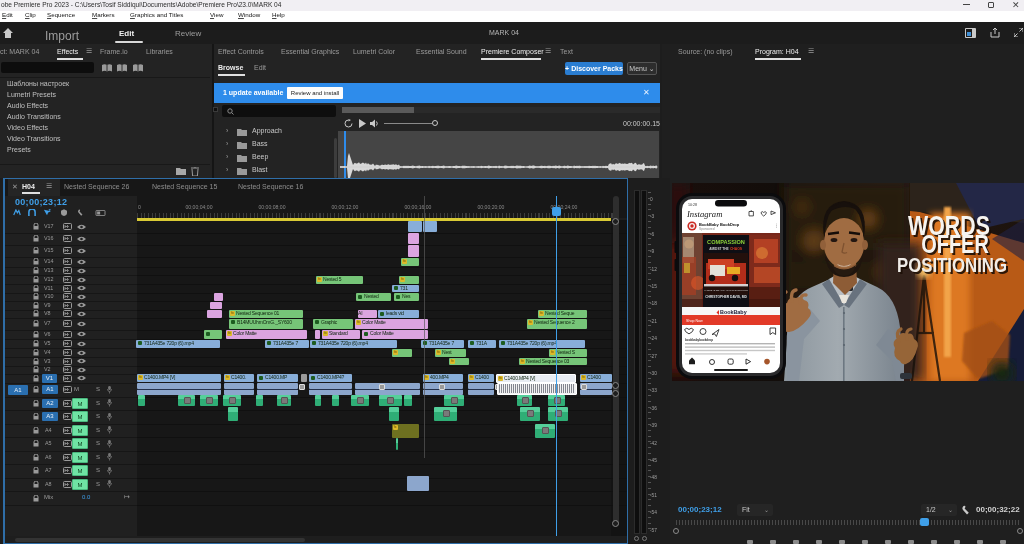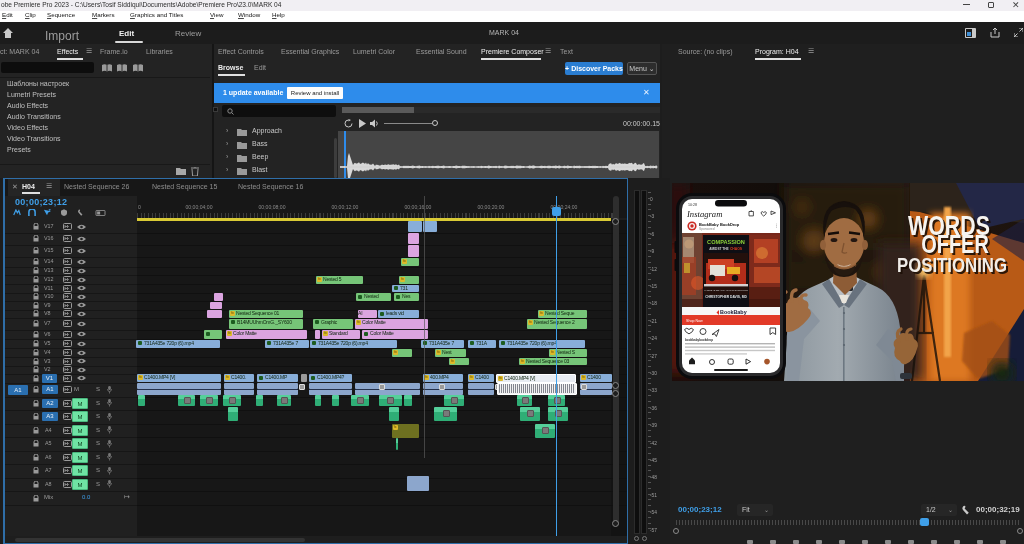--- a/index.html
+++ b/index.html
@@ -335,21 +335,21 @@
 </svg>
 
 <div style="position:absolute;left:678px;top:505px;font-size:8px;font-weight:bold;color:#3f9fe8">00;00;23;12</div>
 <div style="position:absolute;left:737px;top:504px;width:36px;height:12px;background:#262626;border-radius:2px;color:#c9c9c9;font-size:7px;line-height:12px;text-indent:5px">Fit</div>
 <div style="position:absolute;left:764px;top:506px;font-size:6px;color:#9a9a9a">⌄</div>
 <div style="position:absolute;left:921px;top:504px;width:36px;height:12px;background:#262626;border-radius:2px;color:#c9c9c9;font-size:7px;line-height:12px;text-indent:5px">1/2</div>
 <div style="position:absolute;left:948px;top:506px;font-size:6px;color:#9a9a9a">⌄</div>
 <svg class="ab" style="left:961px;top:505px" width="10" height="10" viewBox="0 0 10 10">
     <path d="M2.5 1 Q0.5 3 2 5 L6 9.5 L7.8 7.8 L3.6 3.4 Q5 2 4 0.8 Z" fill="#c9c9c9"></path>
   </svg>
-<div style="position:absolute;left:976px;top:505px;font-size:8px;font-weight:bold;color:#d2d2d2">00;00;32;19</div>
+<div style="position:absolute;left:976px;top:505px;font-size:8px;font-weight:bold;color:#d2d2d2">00;00;32;22</div>
 <div style="position:absolute;left:676px;top:520px;width:344px;height:5px;background-image:repeating-linear-gradient(90deg,#484848 0 1px,transparent 1px 3px)"></div>
 <div style="position:absolute;left:920px;top:518px;width:9px;height:8px;background:#3f9fe8;border-radius:2px"></div>
 <div style="position:absolute;left:673px;top:528px;width:6px;height:6px;border:1px solid #8a8a8a;border-radius:50%"></div>
 <div style="position:absolute;left:1017px;top:528px;width:6px;height:6px;border:1px solid #8a8a8a;border-radius:50%"></div>
 <div style="position:absolute;left:747px;top:540px;width:6px;height:4px;background:#8a8a8a;border-radius:1px"></div>
 <div style="position:absolute;left:770px;top:540px;width:6px;height:4px;background:#8a8a8a;border-radius:1px"></div>
 <div style="position:absolute;left:793px;top:540px;width:6px;height:4px;background:#8a8a8a;border-radius:1px"></div>
 <div style="position:absolute;left:816px;top:540px;width:6px;height:4px;background:#8a8a8a;border-radius:1px"></div>
 <div style="position:absolute;left:839px;top:540px;width:6px;height:4px;background:#8a8a8a;border-radius:1px"></div>
 <div style="position:absolute;left:862px;top:540px;width:6px;height:4px;background:#8a8a8a;border-radius:1px"></div>

